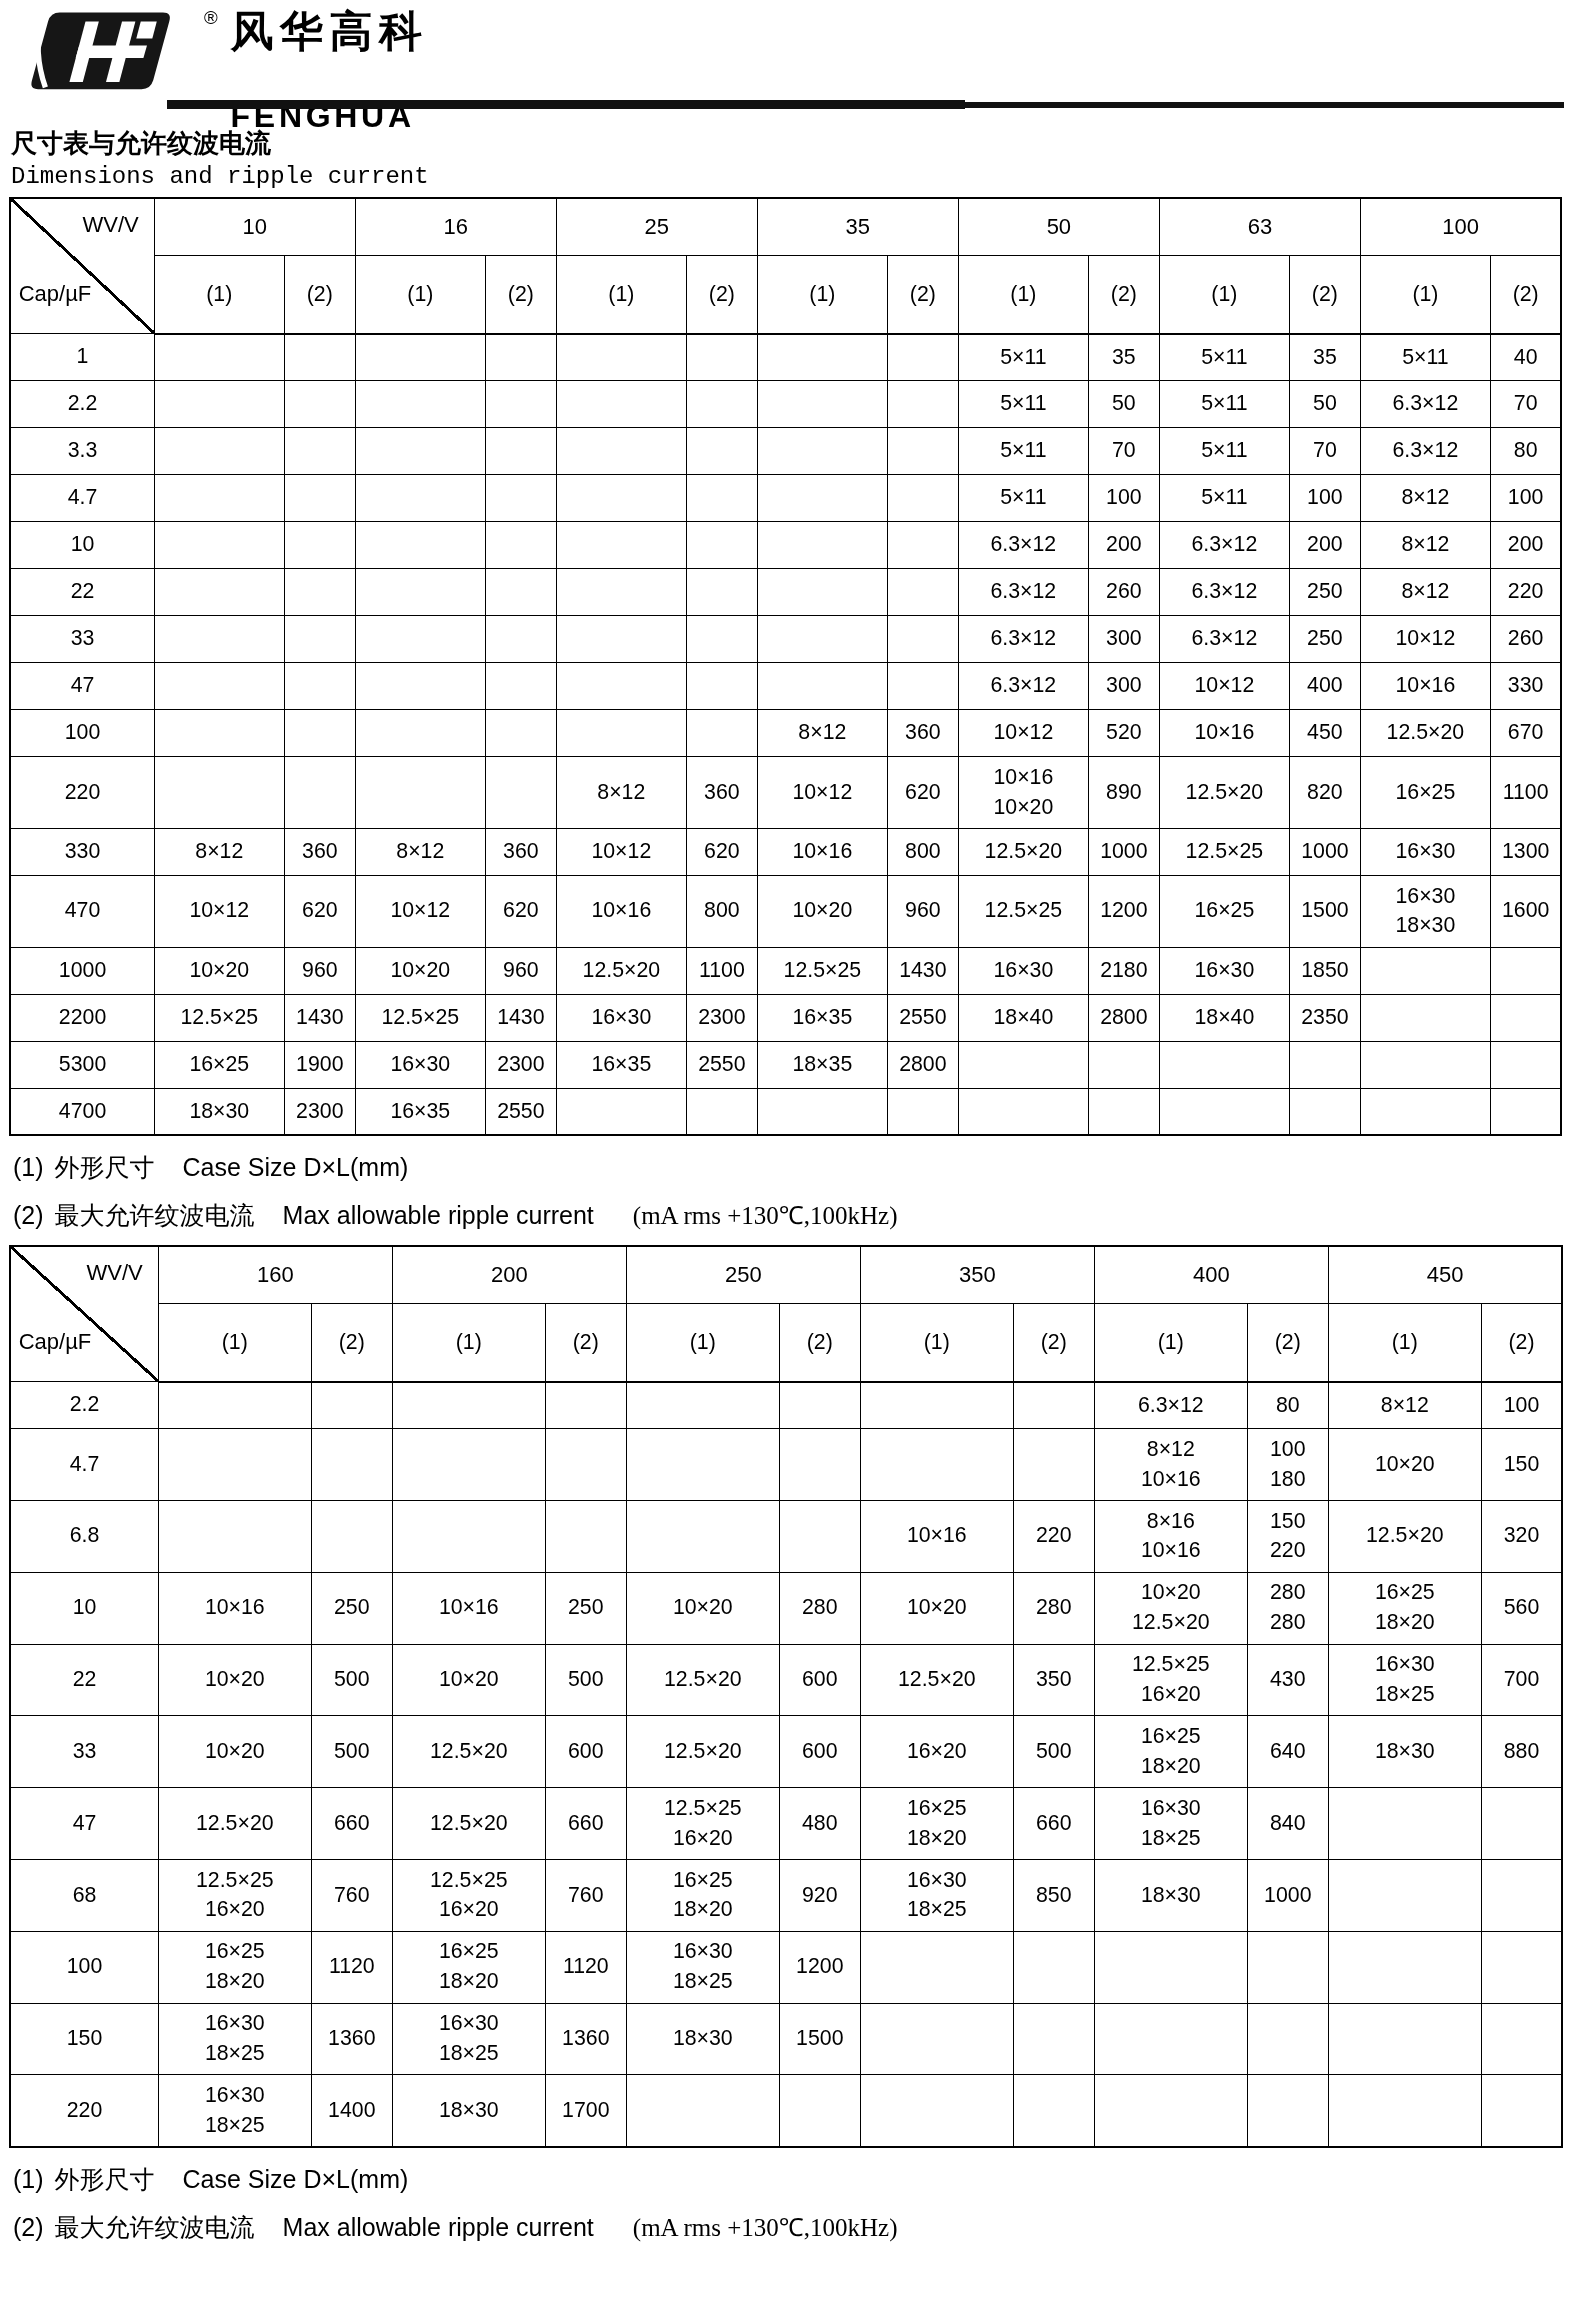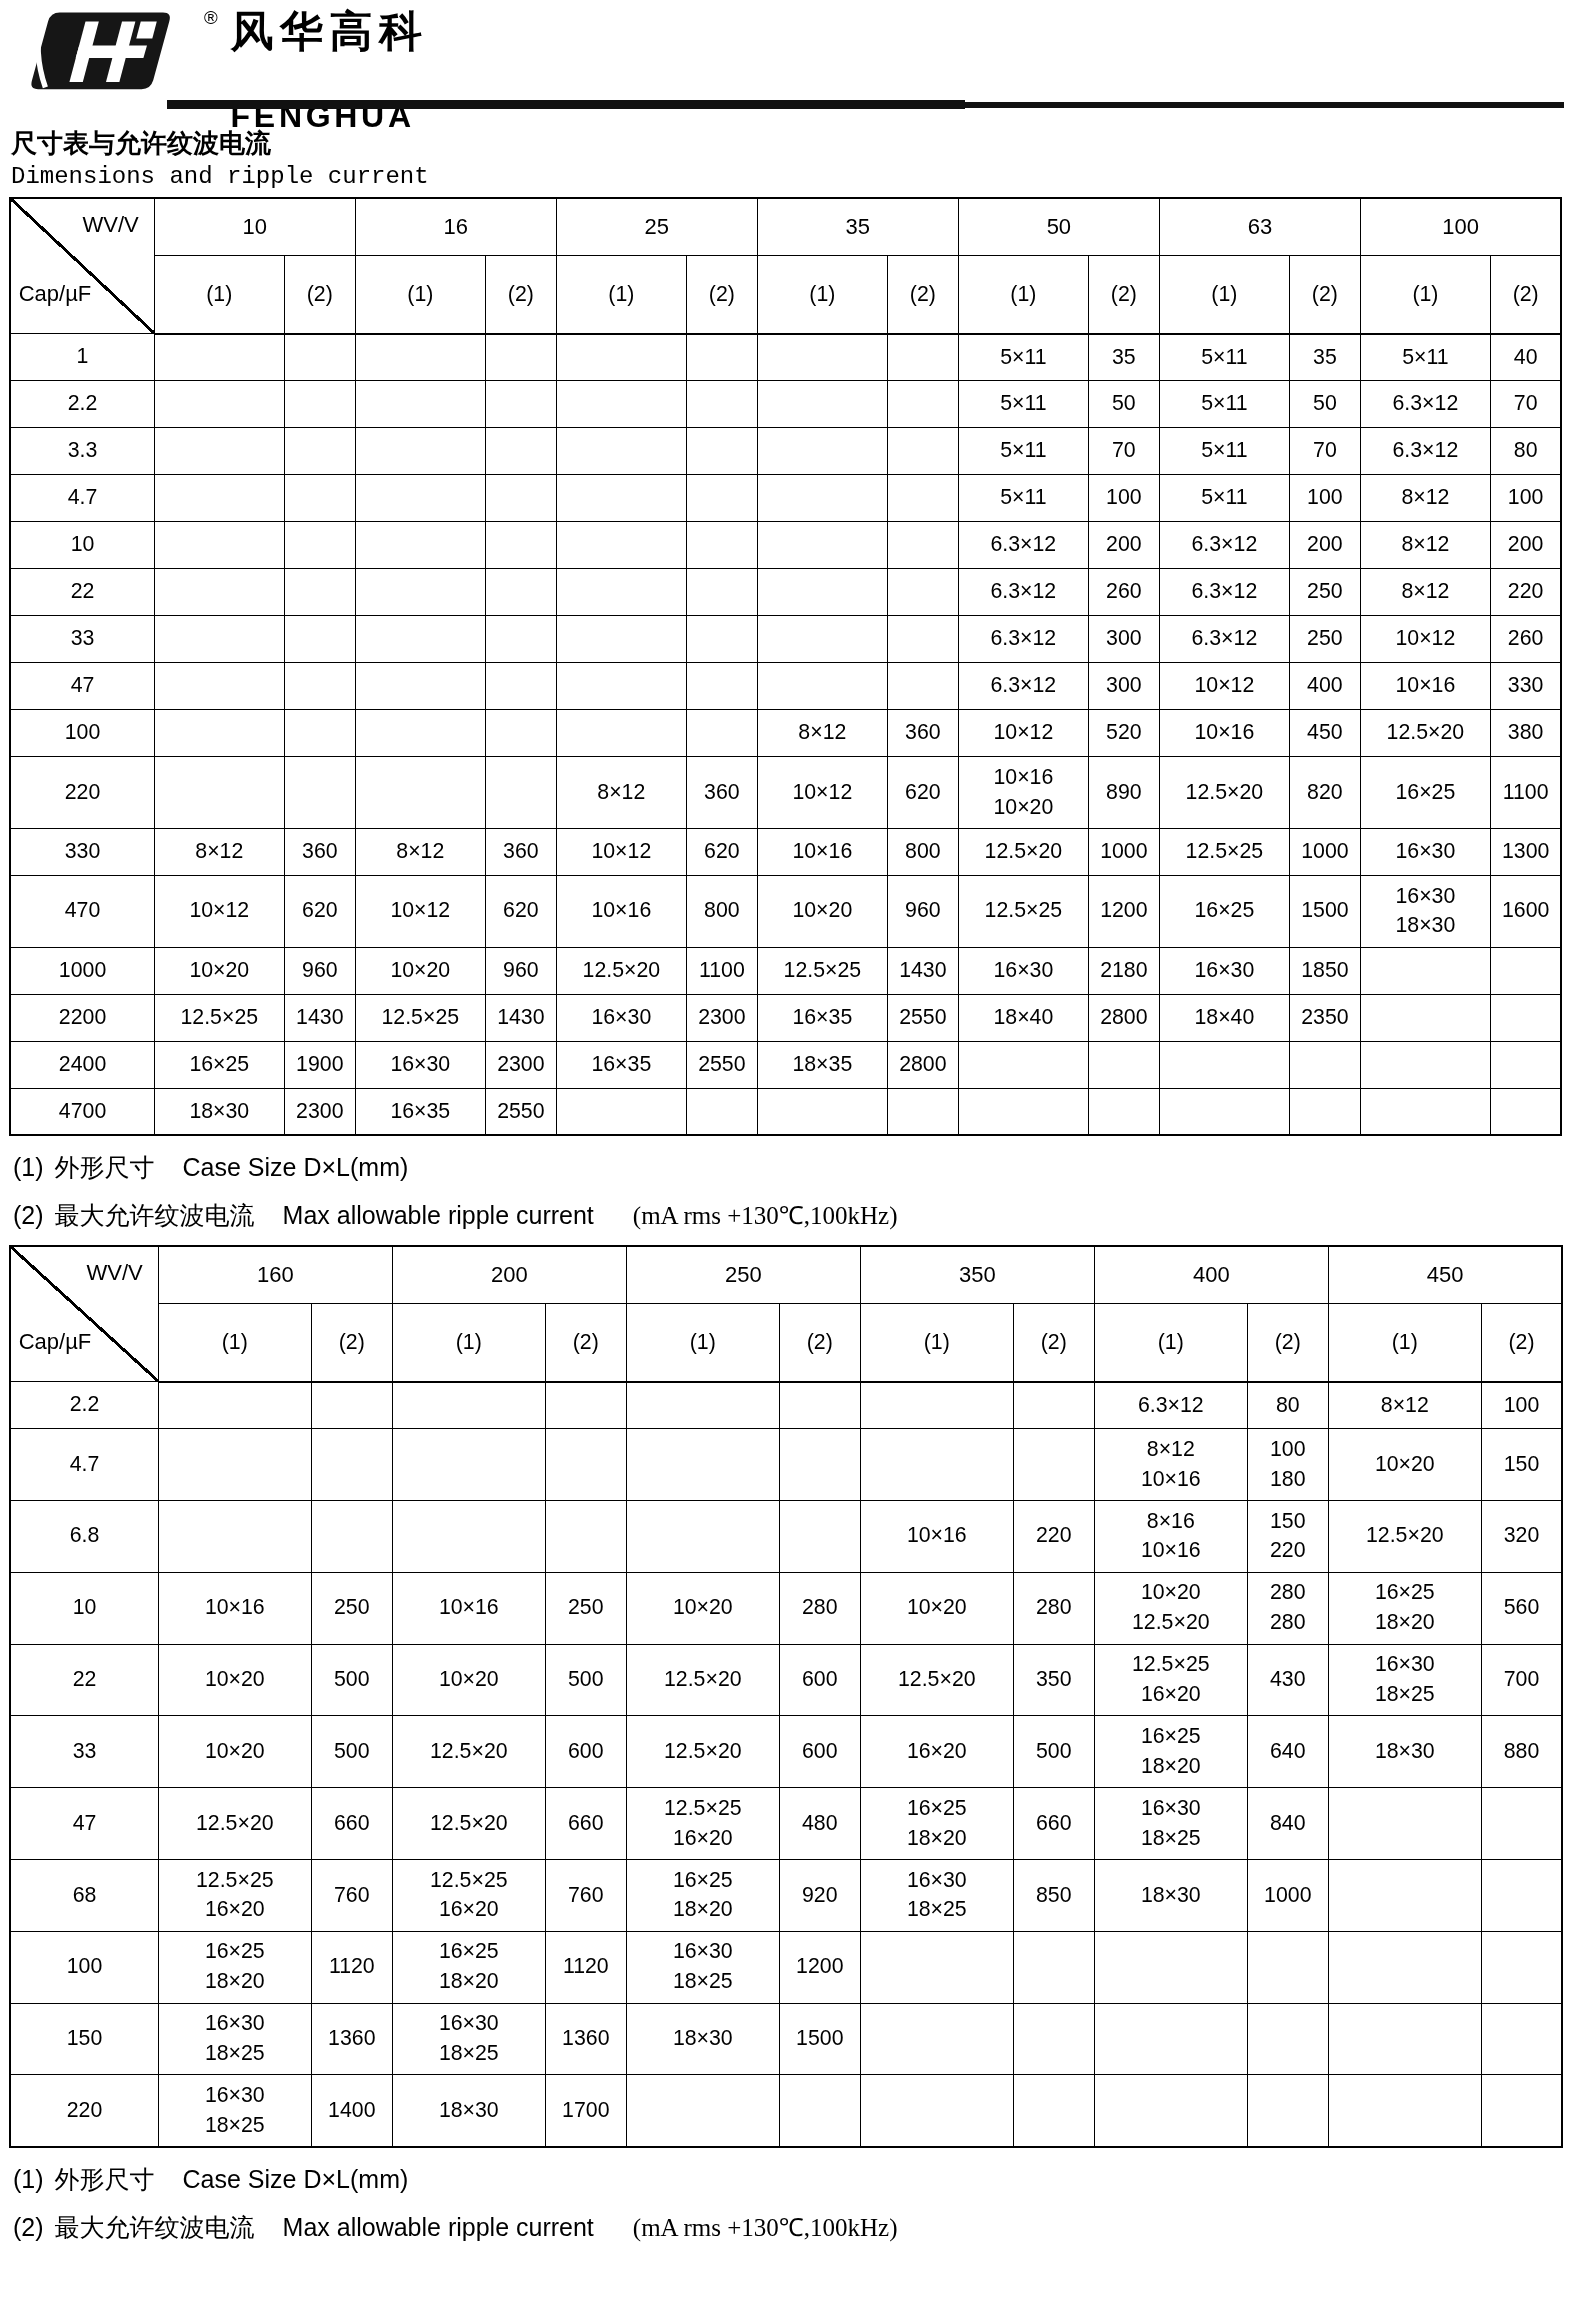--- a/index.html
+++ b/index.html
@@ -271,21 +271,21 @@
           <td class="ripple"></td>
           <td class="case"></td>
           <td class="ripple"></td>
           <td class="case">8×12</td>
           <td class="ripple">360</td>
           <td class="case">10×12</td>
           <td class="ripple">520</td>
           <td class="case">10×16</td>
           <td class="ripple">450</td>
           <td class="case">12.5×20</td>
-          <td class="ripple">380</td>
+          <td class="ripple">670</td>
         </tr>
         <tr>
           <th class="cap">220</th>
           <td class="case"></td>
           <td class="ripple"></td>
           <td class="case"></td>
           <td class="ripple"></td>
           <td class="case">8×12</td>
           <td class="ripple">360</td>
           <td class="case">10×12</td>
@@ -361,21 +361,21 @@
           <td class="case">16×35</td>
           <td class="ripple">2550</td>
           <td class="case">18×40</td>
           <td class="ripple">2800</td>
           <td class="case">18×40</td>
           <td class="ripple">2350</td>
           <td class="case"></td>
           <td class="ripple"></td>
         </tr>
         <tr>
-          <th class="cap">2400</th>
+          <th class="cap">5300</th>
           <td class="case">16×25</td>
           <td class="ripple">1900</td>
           <td class="case">16×30</td>
           <td class="ripple">2300</td>
           <td class="case">16×35</td>
           <td class="ripple">2550</td>
           <td class="case">18×35</td>
           <td class="ripple">2800</td>
           <td class="case"></td>
           <td class="ripple"></td>

